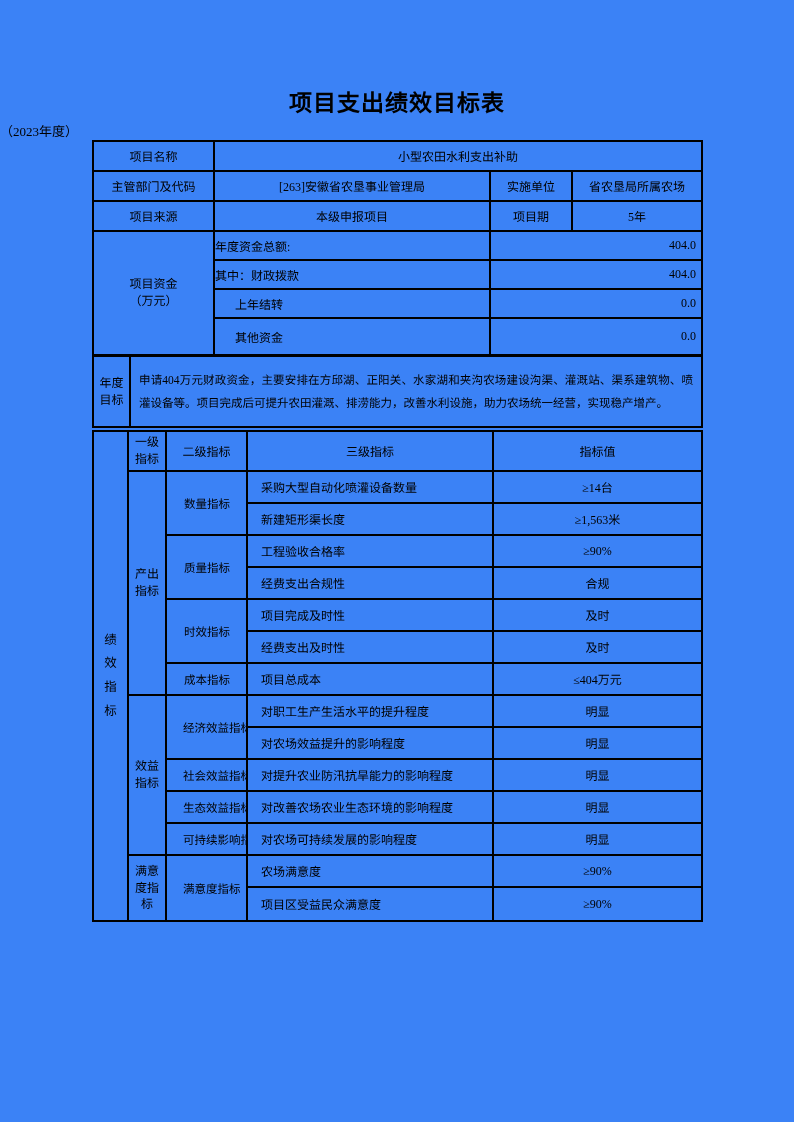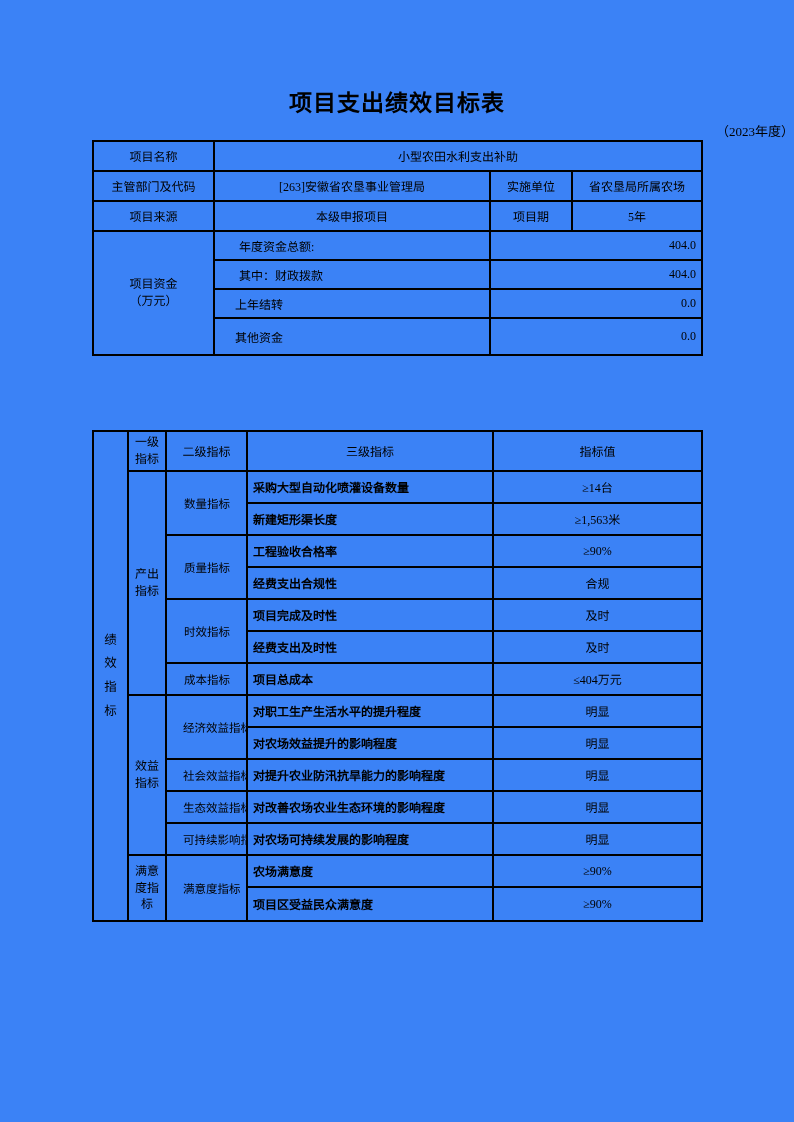--- a/index.html
+++ b/index.html
@@ -9,36 +9,36 @@
     font-family:"Liberation Serif","DejaVu Serif",serif;
   }
   .page { position:relative; width:794px; height:1122px; background:#3b82f6; overflow:hidden; }
 
   .doc-title {
     position:absolute; top:84px; left:0; width:794px;
     text-align:center; font-size:23px; font-weight:bold; letter-spacing:1px;
   }
   .doc-subtitle {
     position:absolute; top:121px; left:0; width:794px;
-    text-align:right; font-size:13px;
+    text-align:left; font-size:13px;
   }
 
   table { border-collapse:collapse; table-layout:fixed; position:absolute; }
   td {
     border:2px solid #000; font-size:12px; padding:0;
     overflow:hidden; vertical-align:middle;
   }
 
   .t-info  { left:92px; top:140px; width:609px; }
   .t-goal  { left:92px; top:355px; width:609px; }
   .t-perf  { left:92px; top:430px; width:609px; }
 
   .c  { text-align:center; }
-  .l  { text-align:left; padding-left:24px; }
-  .l5 { text-align:left; padding-left:5px;font-weight:bold; }
+  .l  { text-align:left; padding-left:0; }
+  .l5 { text-align:left; padding-left:13px; }
   .r  { text-align:right; padding-right:5px; }
   .indent { padding-left:20px; }
   .pre { white-space:pre-line; line-height:1.4;margin-top:19px; }
   .side { white-space:pre-line; line-height:1.9; font-size:12.5px; }
   .h1c  { white-space:pre-line; line-height:1.4; }
   .goal-text {
     text-align:justify; padding:4px 8px; font-size:11.5px;
     line-height:2.0; vertical-align:middle;
   }
   .lvl2 { font-size:11.5px; white-space:nowrap; text-align:right; padding:0 16px; }
@@ -91,20 +91,33 @@
       <td class="l indent" style="height:29px">上年结转</td>
       <td class="r" colspan="2">0.0</td>
     </tr>
     <tr>
       <td class="l indent" style="height:37px">其他资金</td>
       <td class="r" colspan="2">0.0</td>
     </tr>
   </tbody>
     </table>
 
+  <table class="t-goal">
+    <colgroup>
+        <col style="width:37px">
+        <col style="width:572px">
+      </colgroup>
+    <tbody>
+        <tr>
+      <td class="c pre" style="height:71px">年度
+目标</td>
+      <td class="goal-text">申请404万元财政资金，主要安排在方邱湖、正阳关、水家湖和夹沟农场建设沟渠、灌溉站、渠系建筑物、喷灌设备等。项目完成后可提升农田灌溉、排涝能力，改善水利设施，助力农场统一经营，实现稳产增产。</td>
+    </tr>
+  </tbody>
+    </table>
 
   <table class="t-perf">
     <colgroup>
         <col style="width:35px">
         <col style="width:38px">
         <col style="width:81px">
         <col style="width:246px">
         <col style="width:209px">
       </colgroup>
     <tbody>

